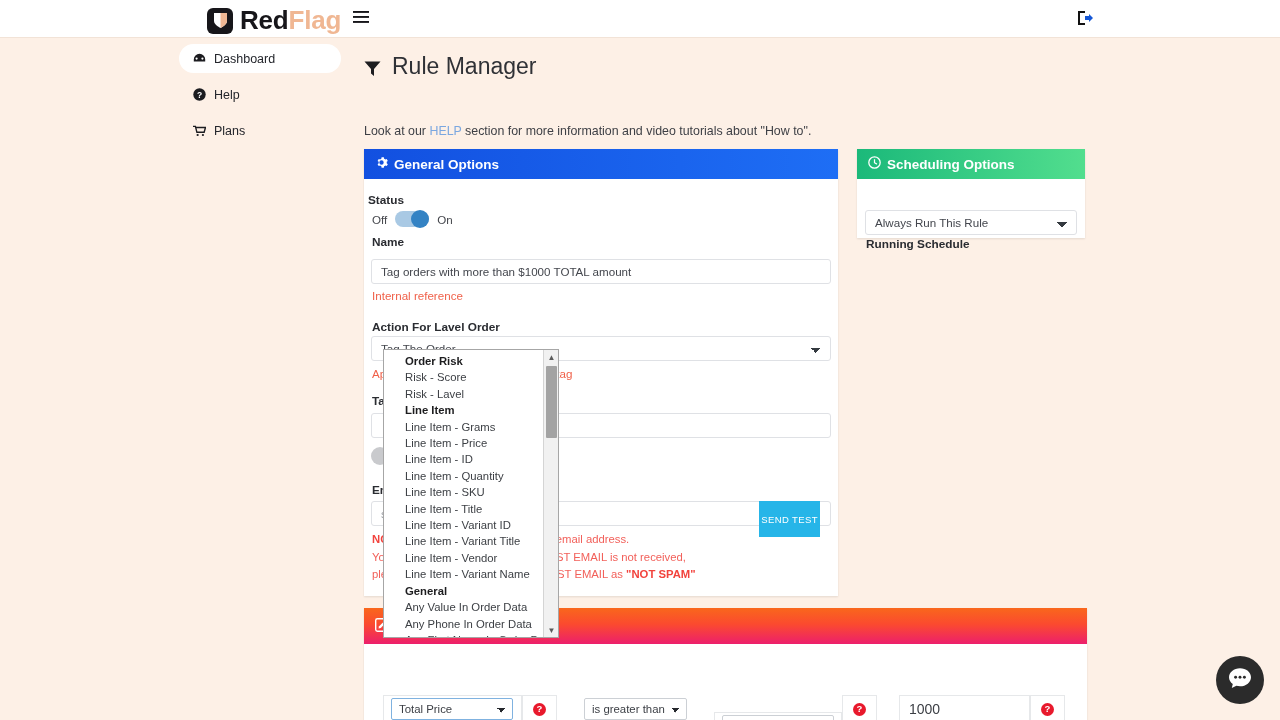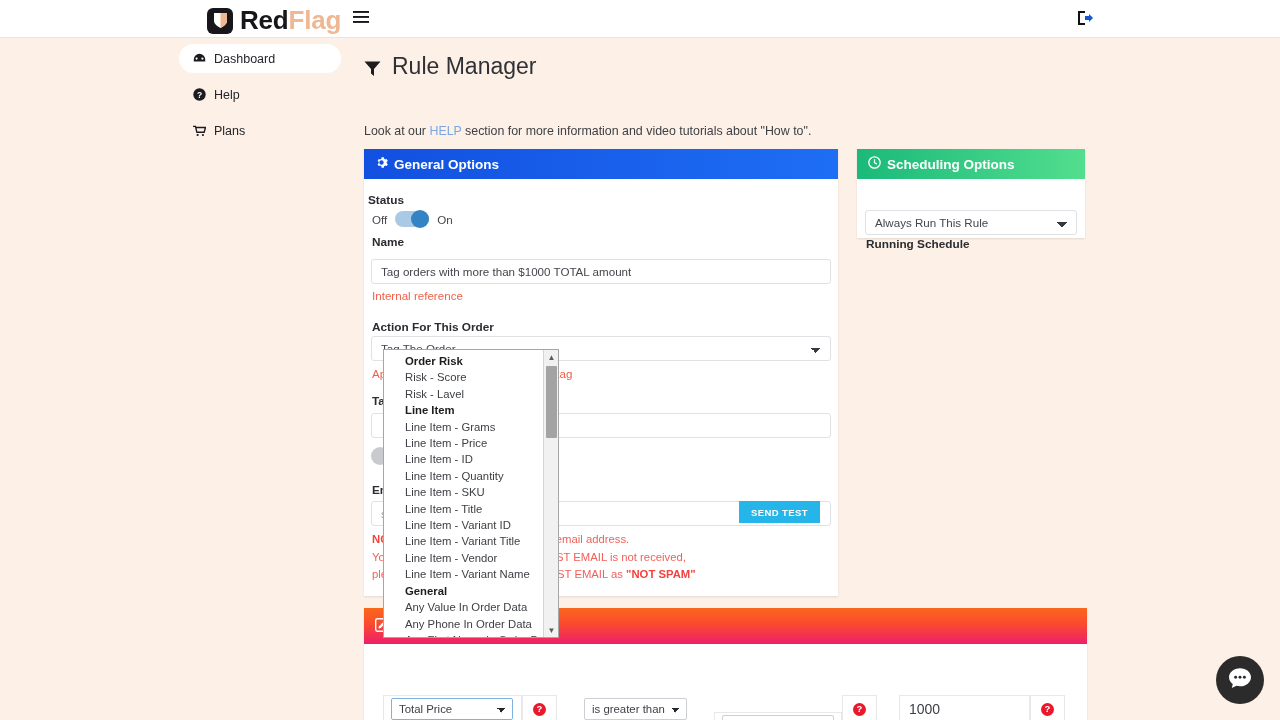--- a/index.html
+++ b/index.html
@@ -173,23 +173,23 @@
     display:flex; align-items:center; justify-content:center;
     cursor: pointer; line-height: 1;
   }
   .cond-cell {
     height: 28px; display:flex; align-items:center; gap: 7px;
     border: 1px solid #e6e8ea; padding: 0 7px; background:#fff;
   }
 
   .btn-sendtest {
     position: absolute; right: 11px; top: 0px;
-    height: 22px; background:#26b5e8; color:#fff;
-    border:none; font-size: 9.5px; font-weight: bold;
-    letter-spacing: 0.4px; padding: 0 12px; cursor:pointer;
+    height: 36px; background:#26b5e8; color:#fff;
+    border:none; font-size: 9.5px; font-weight: normal;
+    letter-spacing: 0.4px; padding: 0 2px; cursor:pointer;
     font-family: "Liberation Sans", sans-serif;
   }
 
   .note-block { font-size: 11.3px; color: #f2605a; line-height: 1.55; }
   .note-block b { color: #f2433d; }
 
   
   #dropdown {
     position: absolute;
     left: 383px; top: 349px;
@@ -335,21 +335,21 @@
         </span>
       <span>On</span>
     </div>
 
     <div style="position:absolute;left:8px;top:86px;" class="fld-label">Name</div>
     <div style="position:absolute;left:7px;top:110px;width:460px;">
       <input class="txtinput" value="Tag orders with more than $1000 TOTAL amount" style="">
     </div>
     <div style="position:absolute;left:8px;top:140px;" class="helper">Internal reference</div>
 
-    <div style="position:absolute;left:8px;top:171px;" class="fld-label">Action For This Order</div>
+    <div style="position:absolute;left:8px;top:171px;" class="fld-label">Action For Lavel Order</div>
     <div style="position:absolute;left:7px;top:187px;width:460px;">
       <select class="txtinput">
         <option>Tag The Order</option>
       </select>
     </div>
     <div style="position:absolute;left:8px;top:218px;" class="helper">App will tag the order with following tag</div>
 
     <div style="position:absolute;left:8px;top:245px;" class="fld-label">Tag</div>
     <div style="position:absolute;left:7px;top:264px;width:460px;">
       <input class="txtinput" value="" style="">

